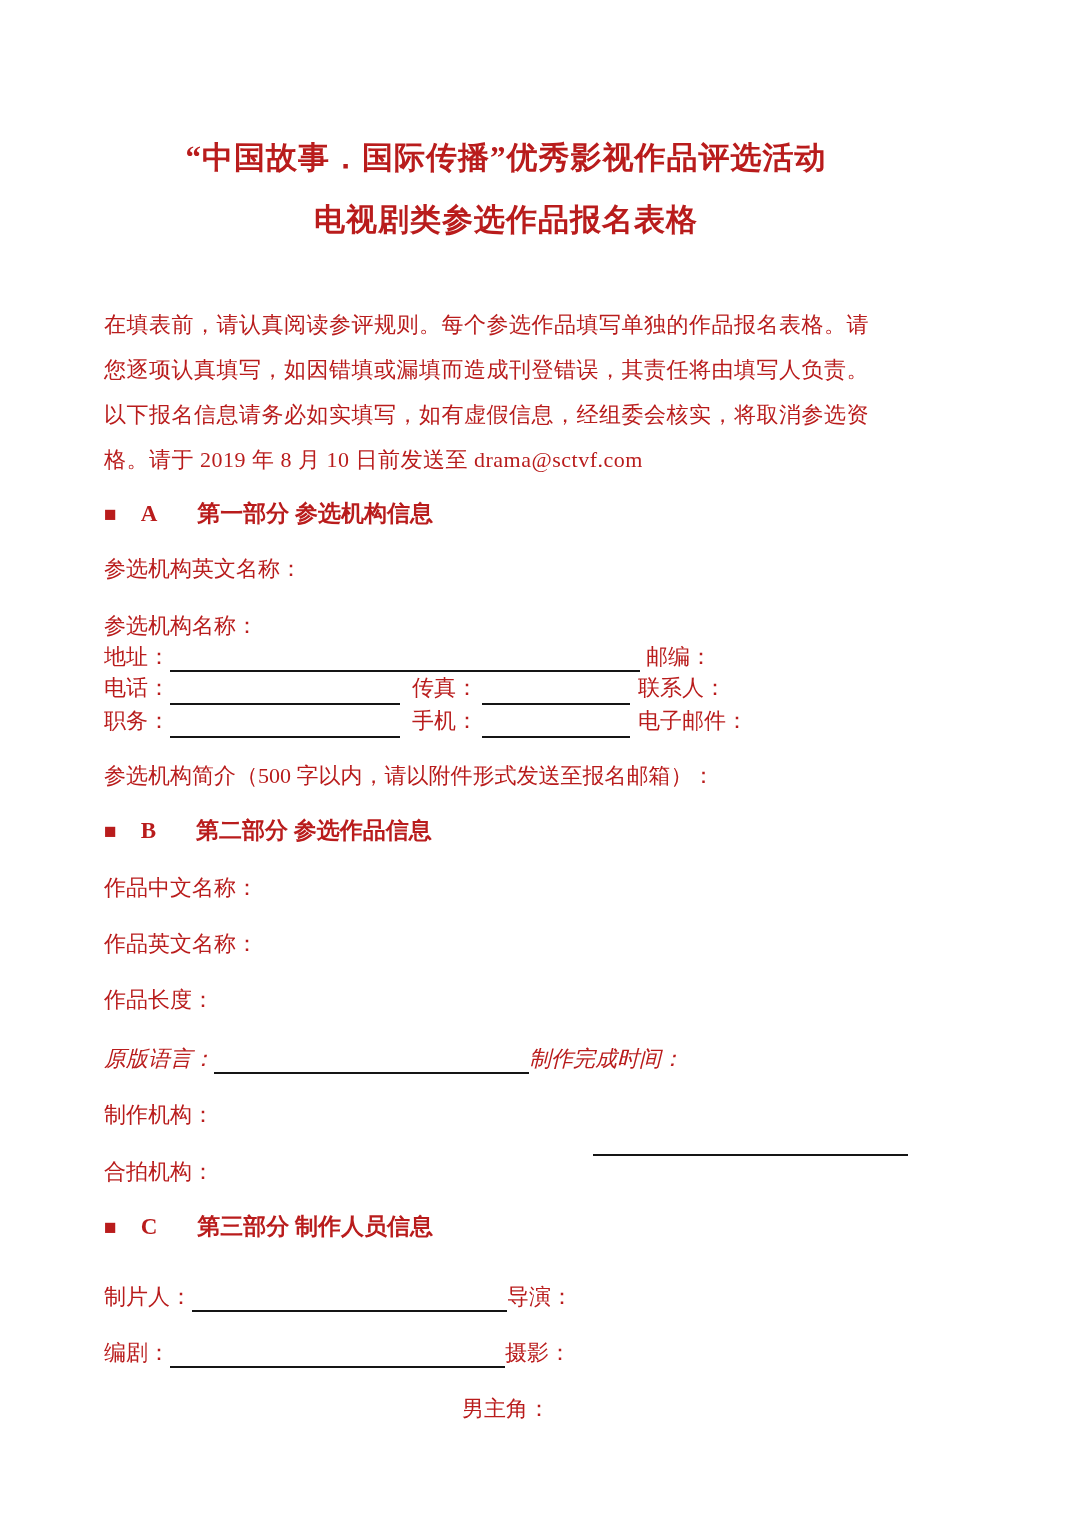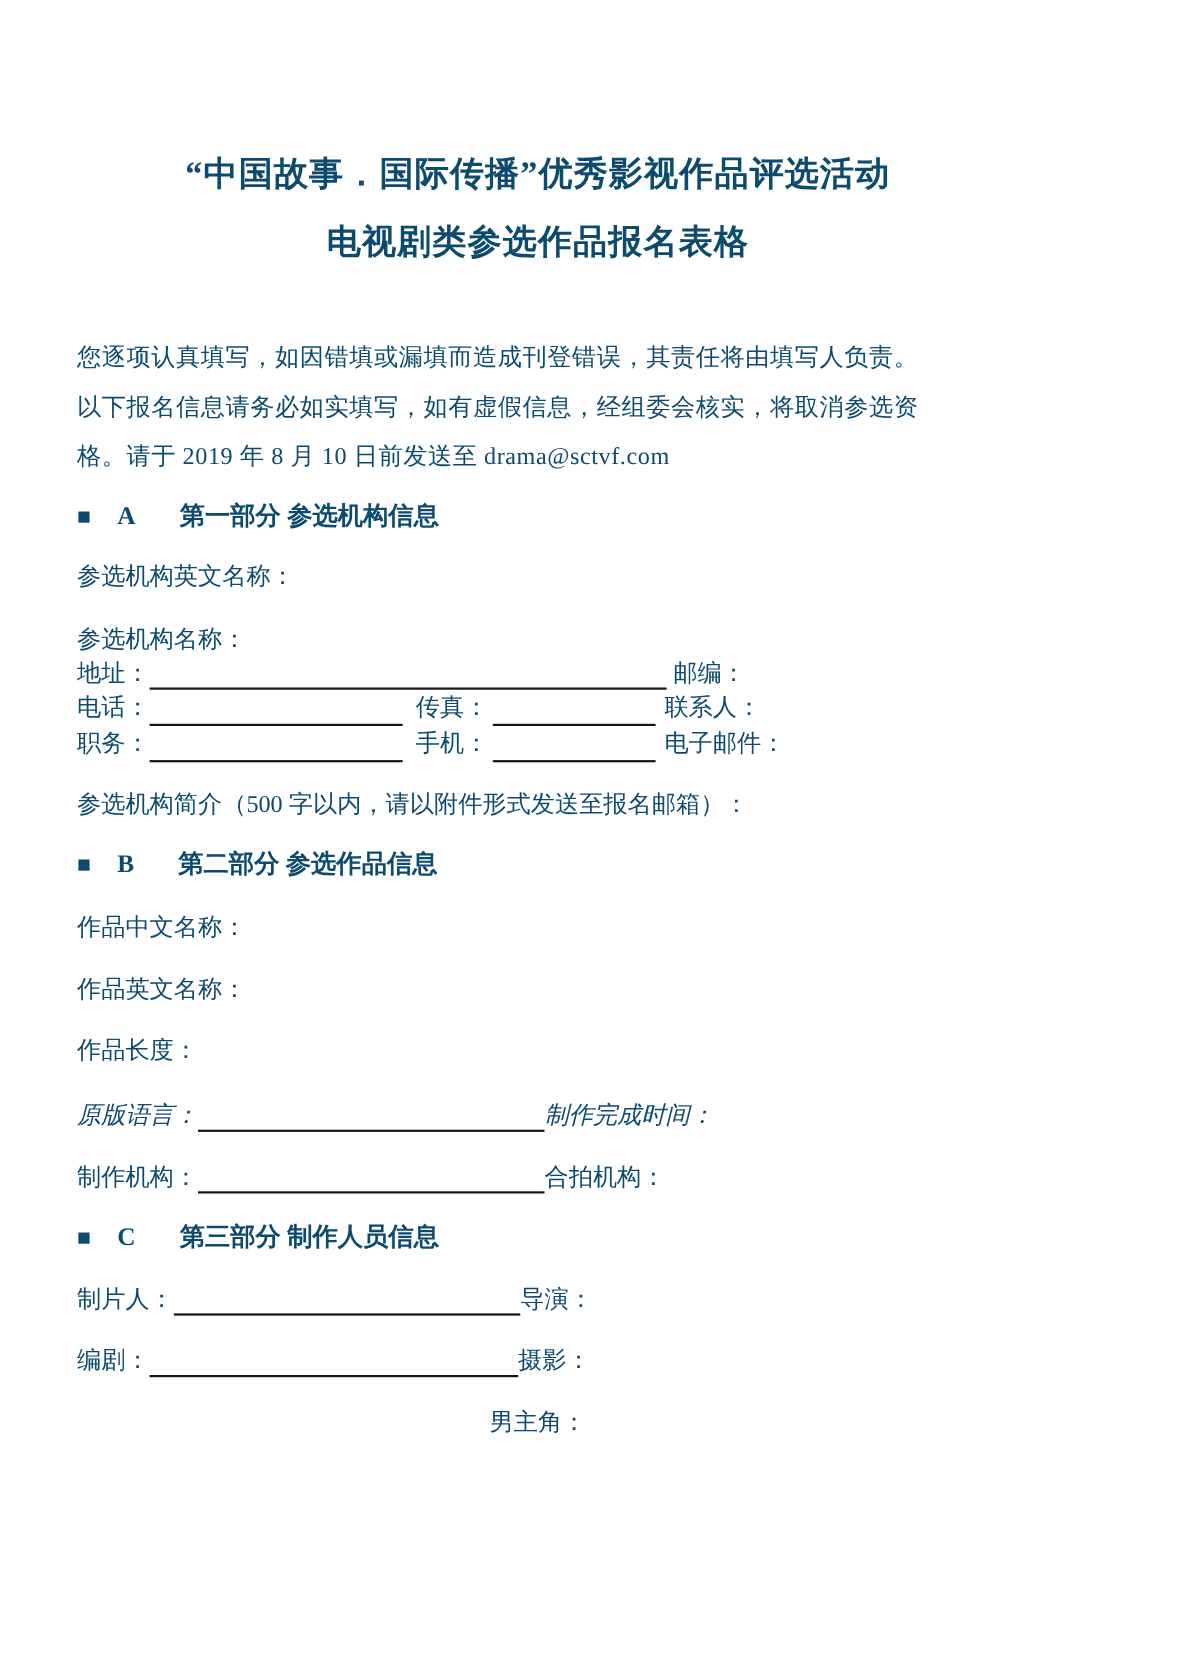--- a/index.html
+++ b/index.html
@@ -3,24 +3,24 @@
 <meta charset="utf-8">
 <style>
   html, body { margin: 0; padding: 0; background: #ffffff; }
   .page {
     position: relative;
     width: 1080px;
     height: 1527px;
     margin: 0 auto;
     background: #ffffff;
     box-sizing: border-box;
-    padding: 0 172px 0 70px;
+    padding: 0 172px 0 104px;
     overflow: hidden;
     font-family: "Liberation Serif", "DejaVu Serif", serif;
-    color: #0c4a6e;
+    color: #b91c1c;
   }
   .doc-title {
     text-align: center;
     font-weight: bold;
     font-size: 31px;
     line-height: 44px;
     letter-spacing: 1px;
   }
   .doc-title.line1 { margin-top: 136px; }
   .doc-title.line2 { margin-top: 18px; }
@@ -70,34 +70,35 @@
   .gap12 { margin-left: 12px; font-family: Liberation Mono, monospace; }
   .gap8  { margin-left: 8px; }
 
   .f-org-name     { margin-top: 26px; }
   .f-org-name-en  { margin-top: 23px; }
   .f-org-intro    { margin-top: 22px; }
   .f-work-cn      { margin-top: 25px; align-items: flex-end; }
   .f-work-en      { margin-top: 25px; text-align: center; }
   .f-work-len     { margin-top: 25px; }
   .row-lang       { margin-top: 28px; font-style: italic; }
-  .row-prod       { margin-top: 25px; }
-  .row-producer   { margin-top: 24px; text-align: center; }
+  .row-prod       { margin-top: 25px; flex-direction: column; }
+  .row-producer   { margin-top: 38px; text-align: center; }
   .row-writer     { margin-top: 25px; }
   .f-lead         { margin-top: 25px; justify-content: center; }
 </style>
 </head>
 <body>
 
 <div class="page">
 
   <div class="doc-title line1">“中国故事．国际传播”优秀影视作品评选活动</div>
   <div class="doc-title line2">电视剧类参选作品报名表格</div>
 
   <div class="intro">
+    <div class="intro-line">在填表前，请认真阅读参评规则。每个参选作品填写单独的作品报名表格。请</div>
     <div class="intro-line">您逐项认真填写，如因错填或漏填而造成刊登错误，其责任将由填写人负责。</div>
     <div class="intro-line">以下报名信息请务必如实填写，如有虚假信息，经组委会核实，将取消参选资</div>
     <div class="intro-line">格。请于 2019 年 8 月 10 日前发送至 drama@sctvf.com</div>
   </div>
 
   <div class="section-heading sec-a">
     <span class="marker">■</span>
     <span class="letter">A</span>
     <span class="sec-title">第一部分 参选机构信息</span>
   </div>

